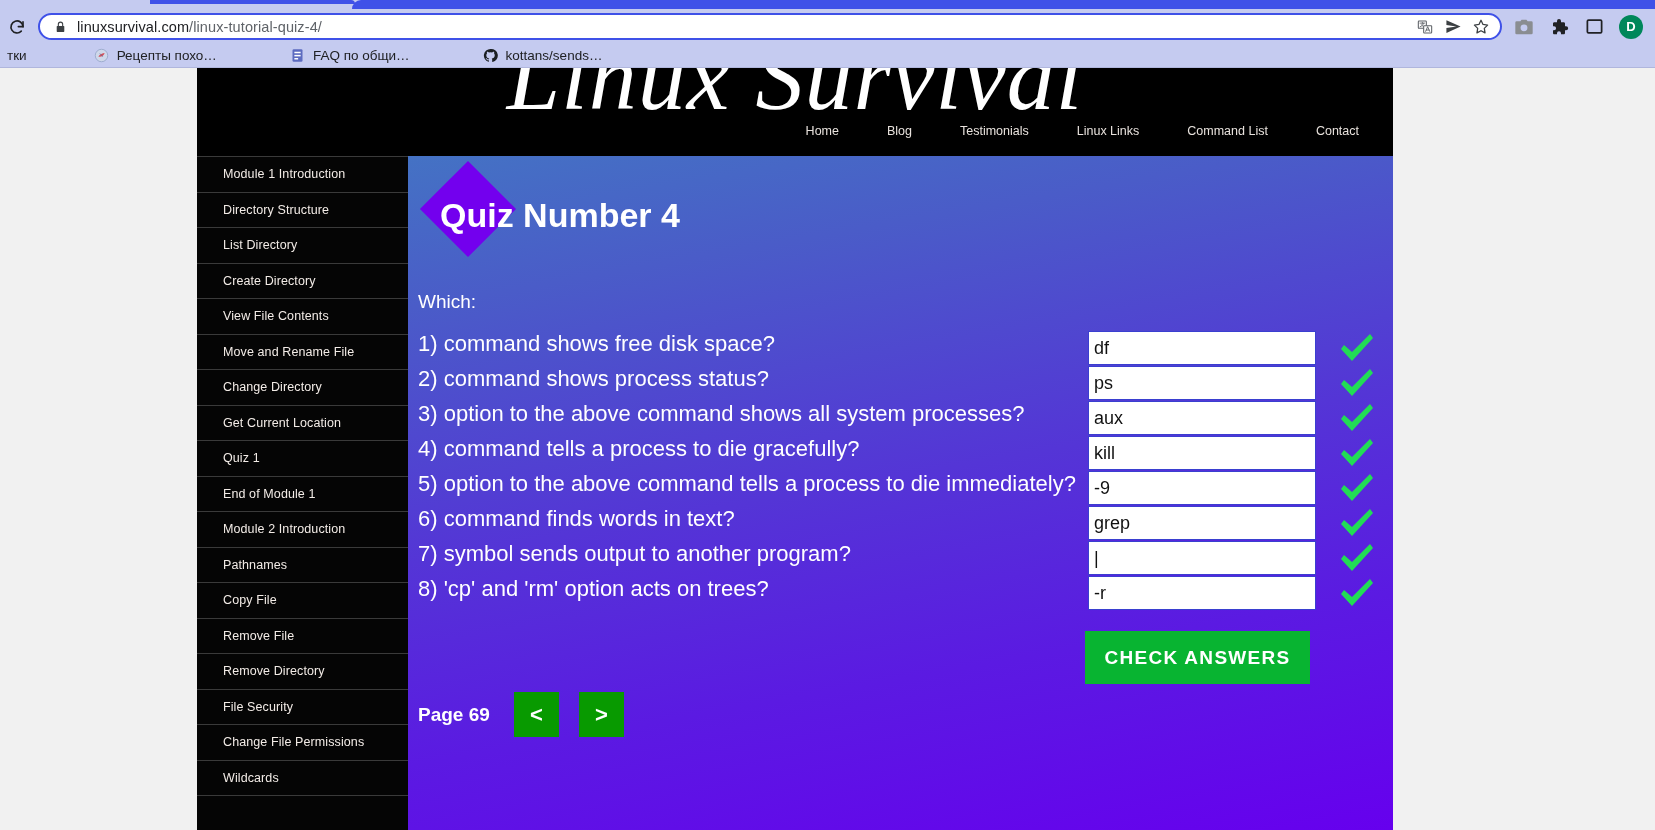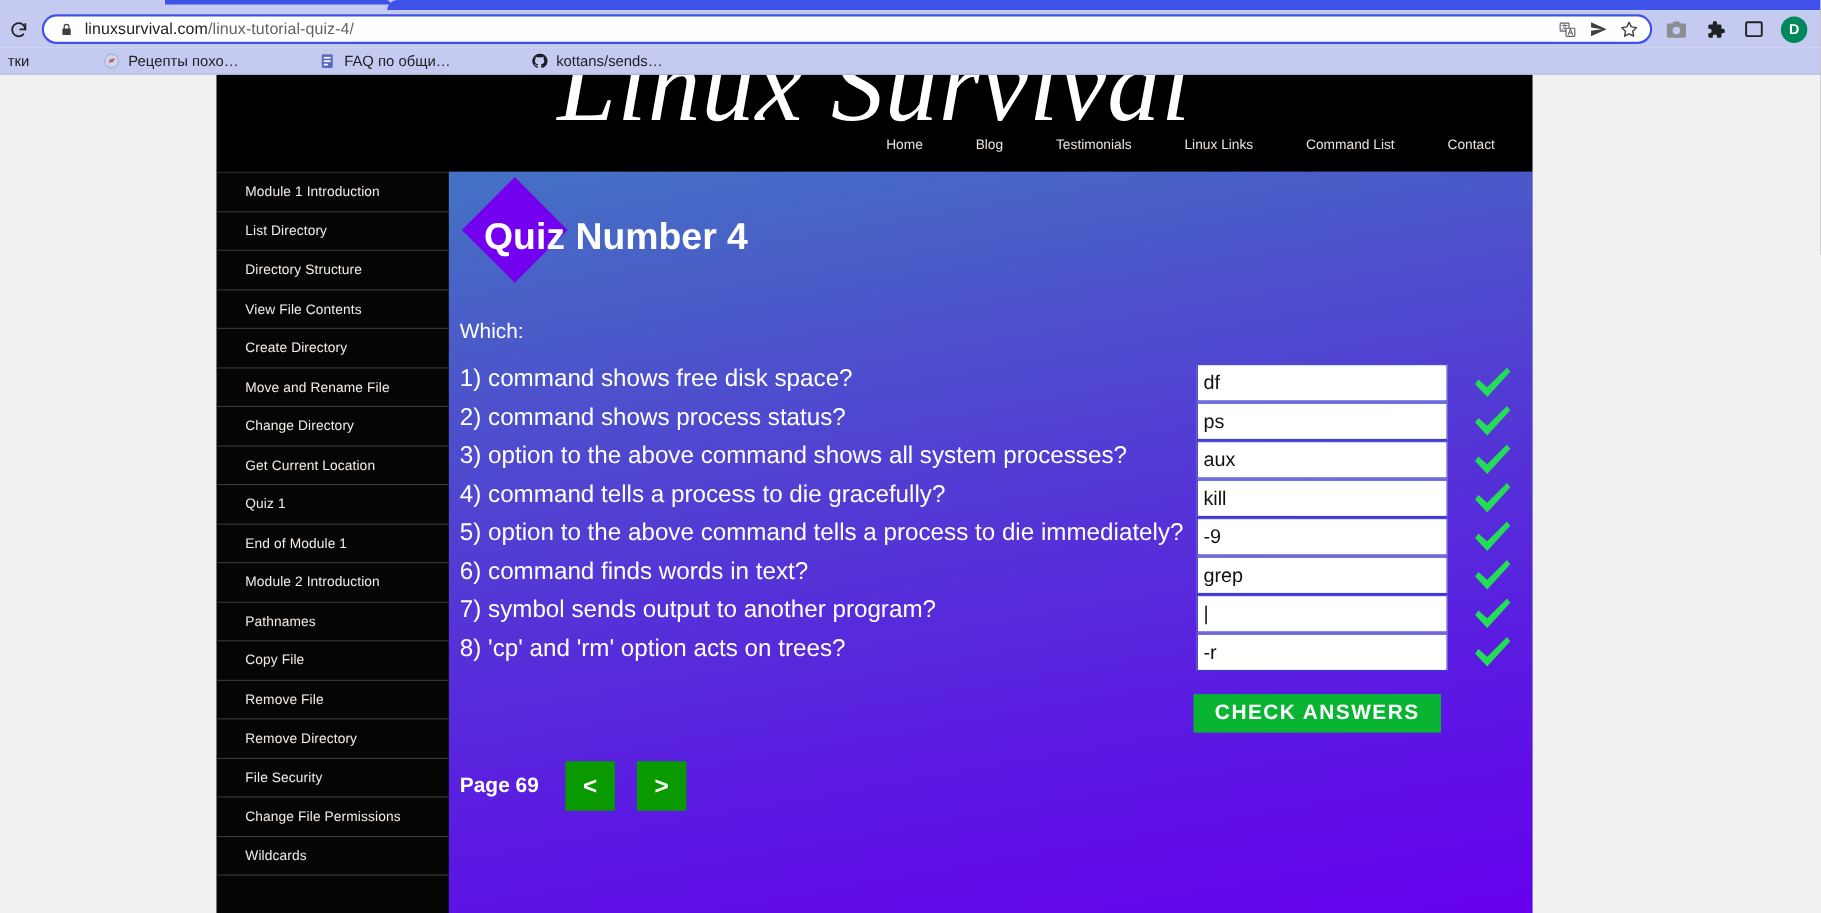--- a/index.html
+++ b/index.html
@@ -201,21 +201,21 @@
   .mark {
     flex: 0 0 auto;
     width: 42px; margin-left: 20px;
     display: flex; align-items: center; justify-content: center;
     height: 34px;
   }
 
   #check-btn {
     position: absolute;
     left: 677px; top: 475px;
-    width: 225px; height: 35px;
+    width: 225px; height: 53px;
     background: #08b431;
     color: #ffffff;
     border: none;
     font-family: "Liberation Sans", sans-serif;
     font-size: 19px; font-weight: bold;
     letter-spacing: 1.3px;
     cursor: pointer;
   }
 
   #pager {
@@ -354,30 +354,30 @@
         </div>
       </div>
 
       <div id="body-wrap">
 
         <nav id="sidebar">
           <div class="side-item">
               <span>Module 1 Introduction</span>
             </div>
           <div class="side-item">
+              <span>Directory Structure</span>
+            </div>
+          <div class="side-item">
               <span>List Directory</span>
             </div>
           <div class="side-item">
-              <span>Directory Structure</span>
+              <span>Create Directory</span>
             </div>
           <div class="side-item">
               <span>View File Contents</span>
-            </div>
-          <div class="side-item">
-              <span>Create Directory</span>
             </div>
           <div class="side-item">
               <span>Move and Rename File</span>
             </div>
           <div class="side-item">
               <span>Change Directory</span>
             </div>
           <div class="side-item">
               <span>Get Current Location</span>
             </div>

